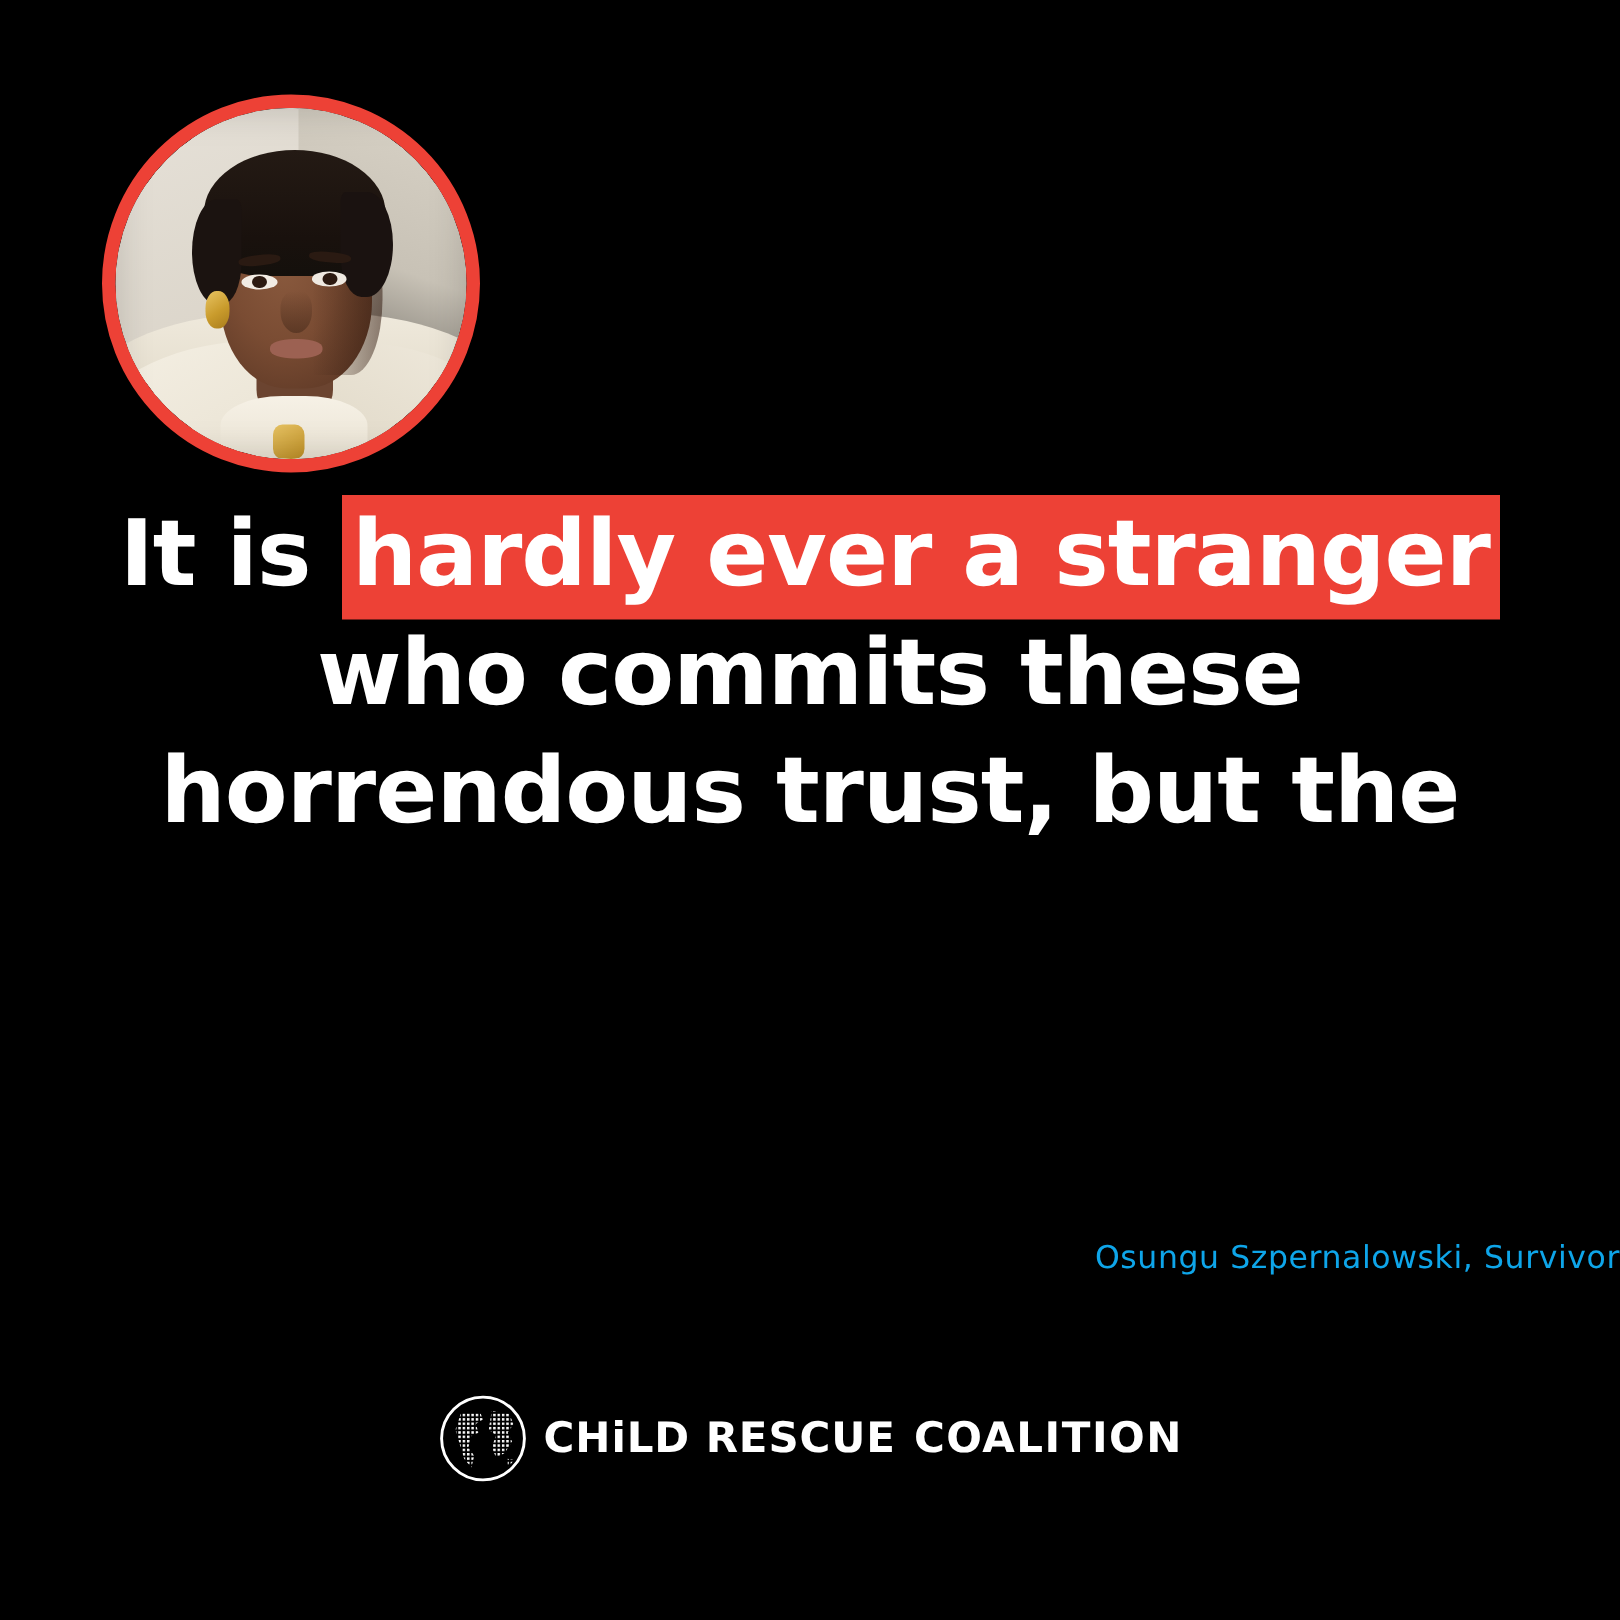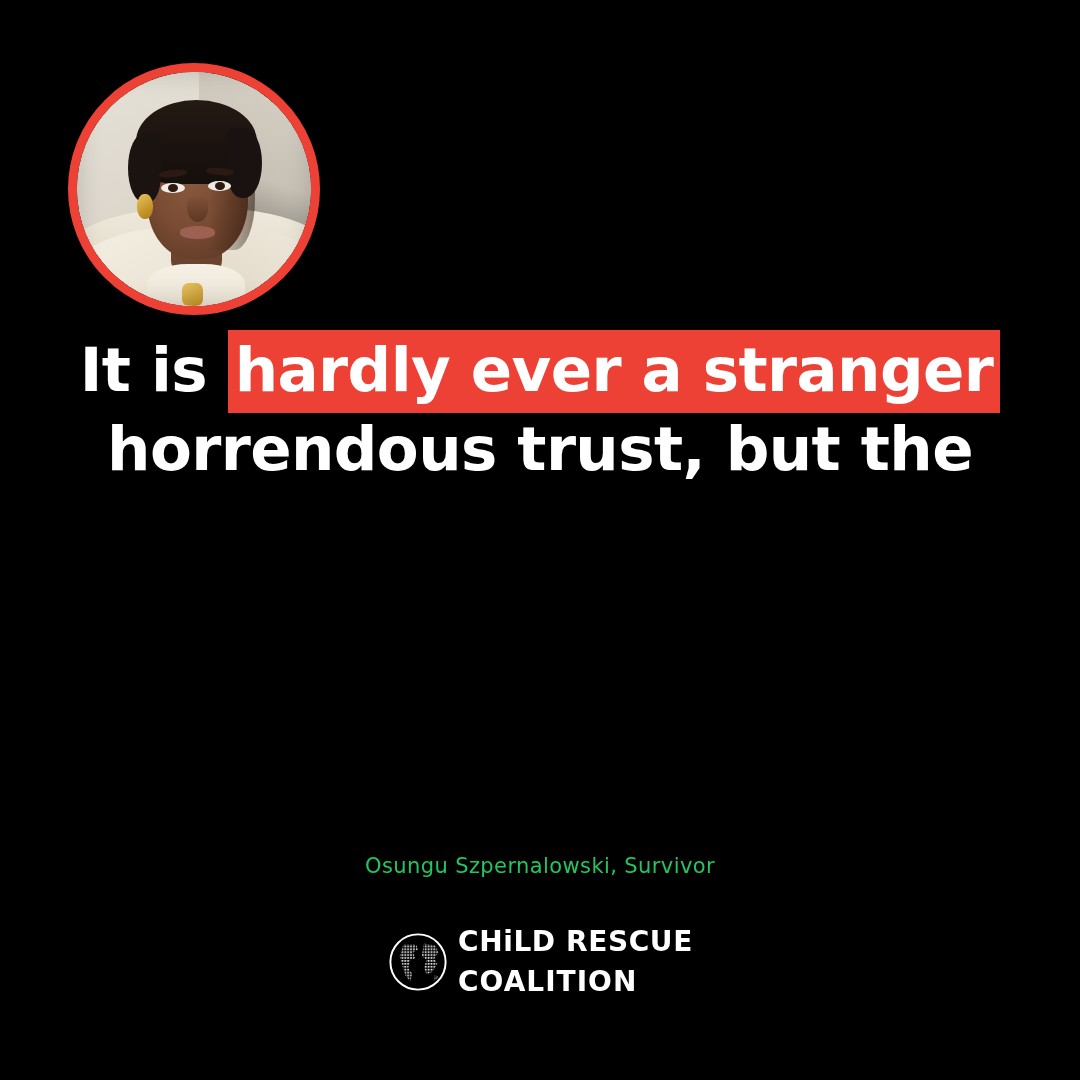--- a/index.html
+++ b/index.html
@@ -109,27 +109,27 @@
     background:#ED4136;
     color:#FFFFFF;
     padding:4px 7px 8px 7px;
     box-decoration-break:clone;
     -webkit-box-decoration-break:clone;
   }
 
   
   .attribution {
     position:absolute;
-    left:0; right:0; top:854px;
-    text-align:center;
+    left:0; right:0; top:826px;
+    text-align:right;
     font-family:"DejaVu Sans", sans-serif;
     font-size:21px;
     font-weight:400;
     letter-spacing:0.4px;
-    color:#22c55e;
+    color:#0ea5e9;
   }
 
   
   .logo {
     position:absolute;
     left:0; right:0; top:928px;
     display:flex;
     align-items:center;
     justify-content:center;
     gap:9px;
@@ -138,21 +138,20 @@
   .logo-text {
     font-family:"DejaVu Sans", sans-serif;
     font-size:28px;
     color:#FFFFFF;
     letter-spacing:0.5px;
     white-space:nowrap;
     line-height:1;
     display:flex;
     align-items:baseline;
     gap:12px;
-    flex-direction:column;
   }
   .logo-child   { font-weight:700; letter-spacing:0.6px; }
   .logo-coalition { font-weight:700; letter-spacing:1px;text-align:right; }
 </style>
 </head>
 <body>
 
 <div class="poster">
 
   <div class="avatar-wrap">
@@ -178,20 +177,21 @@
       <div class="ph-lip"></div>
       <div class="ph-earringL"></div>
       <div class="ph-collar"></div>
       <div class="ph-brooch"></div>
       <div class="ph-soft"></div>
     </div>
   </div>
 
   <blockquote class="quote">
     <span class="ln"><span>It is </span><span class="hl">hardly ever a stranger</span></span>
+    <span class="ln">who commits these</span>
     <span class="ln">horrendous trust, but the</span>
   </blockquote>
 
   <div class="attribution">Osungu Szpernalowski, Survivor</div>
 
   <div class="logo">
     <svg class="logo-globe" viewBox="0 0 64 64" aria-hidden="true">
       <defs>
         <pattern id="halftone" width="3" height="3" patternUnits="userSpaceOnUse">
           <rect width="3" height="3" fill="#000"></rect>

